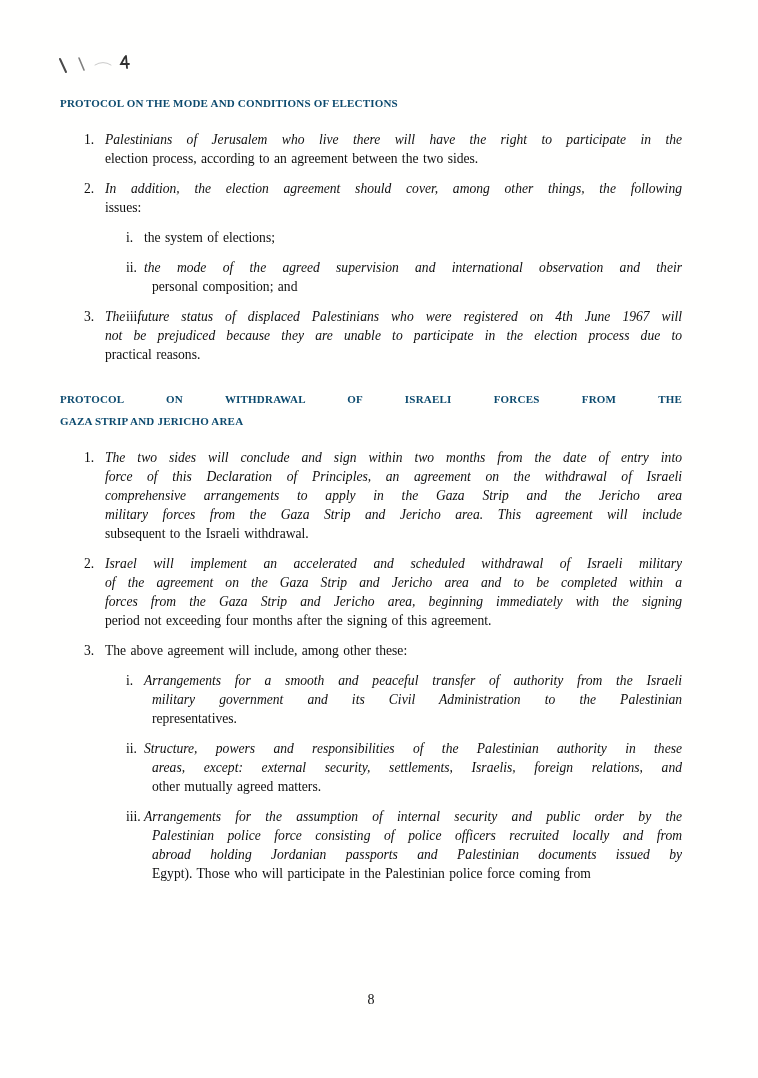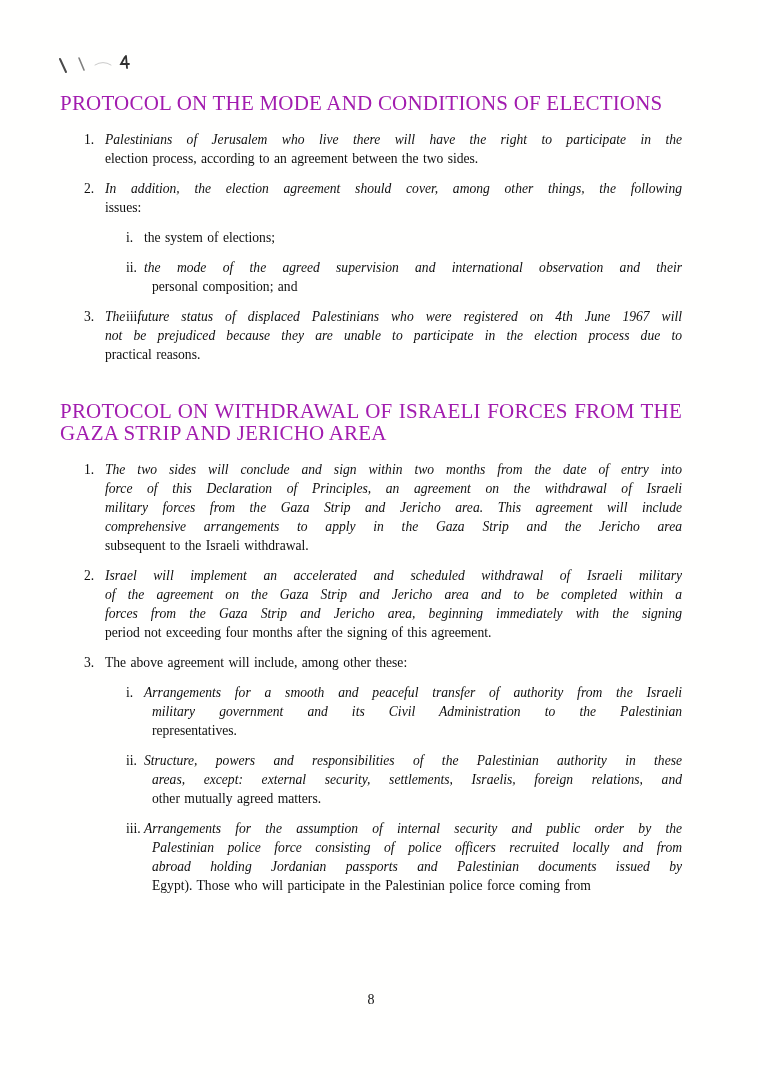--- a/index.html
+++ b/index.html
@@ -26,28 +26,28 @@
   }
   .pen-marks {
     position: absolute;
     top: 52px;
     left: 55px;
     width: 84px;
     height: 28px;
   }
   .section-title {
     margin: 0 0 16px 0;
-    font-size: 21px;
-    font-weight: normal;
+    font-size: 11px;
+    font-weight: bold;
     line-height: 22px;
     letter-spacing: 0.2px;
-    color: #a21caf;
+    color: #0c4a6e;
   }
   .section + .section {
-    margin-top: 36px;
+    margin-top: 24px;
   }
   .hline { text-align: left; }
   .hline.fill {
     text-align: justify;
     text-align-last: justify;
   }
   .item {
     position: relative;
     margin-bottom: 11px;
     font-size: 13.6px;
@@ -139,22 +139,22 @@
       <section class="section">
         <h2 class="section-title">
           <div class="hline fill">PROTOCOL ON WITHDRAWAL OF ISRAELI FORCES FROM THE</div>
           <div class="hline">GAZA STRIP AND JERICHO AREA</div>
         </h2>
         <div class="item num">
           <span class="label">1.</span>
           <div class="lines">
             <div class="line fill">The two sides will conclude and sign within two months from the date of entry into</div>
             <div class="line fill">force of this Declaration of Principles, an agreement on the withdrawal of Israeli</div>
+            <div class="line fill">comprehensive arrangements to apply in the Gaza Strip and the Jericho area</div>
             <div class="line fill">military forces from the Gaza Strip and Jericho area. This agreement will include</div>
-            <div class="line fill">comprehensive arrangements to apply in the Gaza Strip and the Jericho area</div>
             <div class="line">subsequent to the Israeli withdrawal.</div>
           </div>
         </div>
         <div class="item num">
           <span class="label">2.</span>
           <div class="lines">
             <div class="line fill">Israel will implement an accelerated and scheduled withdrawal of Israeli military</div>
             <div class="line fill">of the agreement on the Gaza Strip and Jericho area and to be completed within a</div>
             <div class="line fill">forces from the Gaza Strip and Jericho area, beginning immediately with the signing</div>
             <div class="line">period not exceeding four months after the signing of this agreement.</div>

